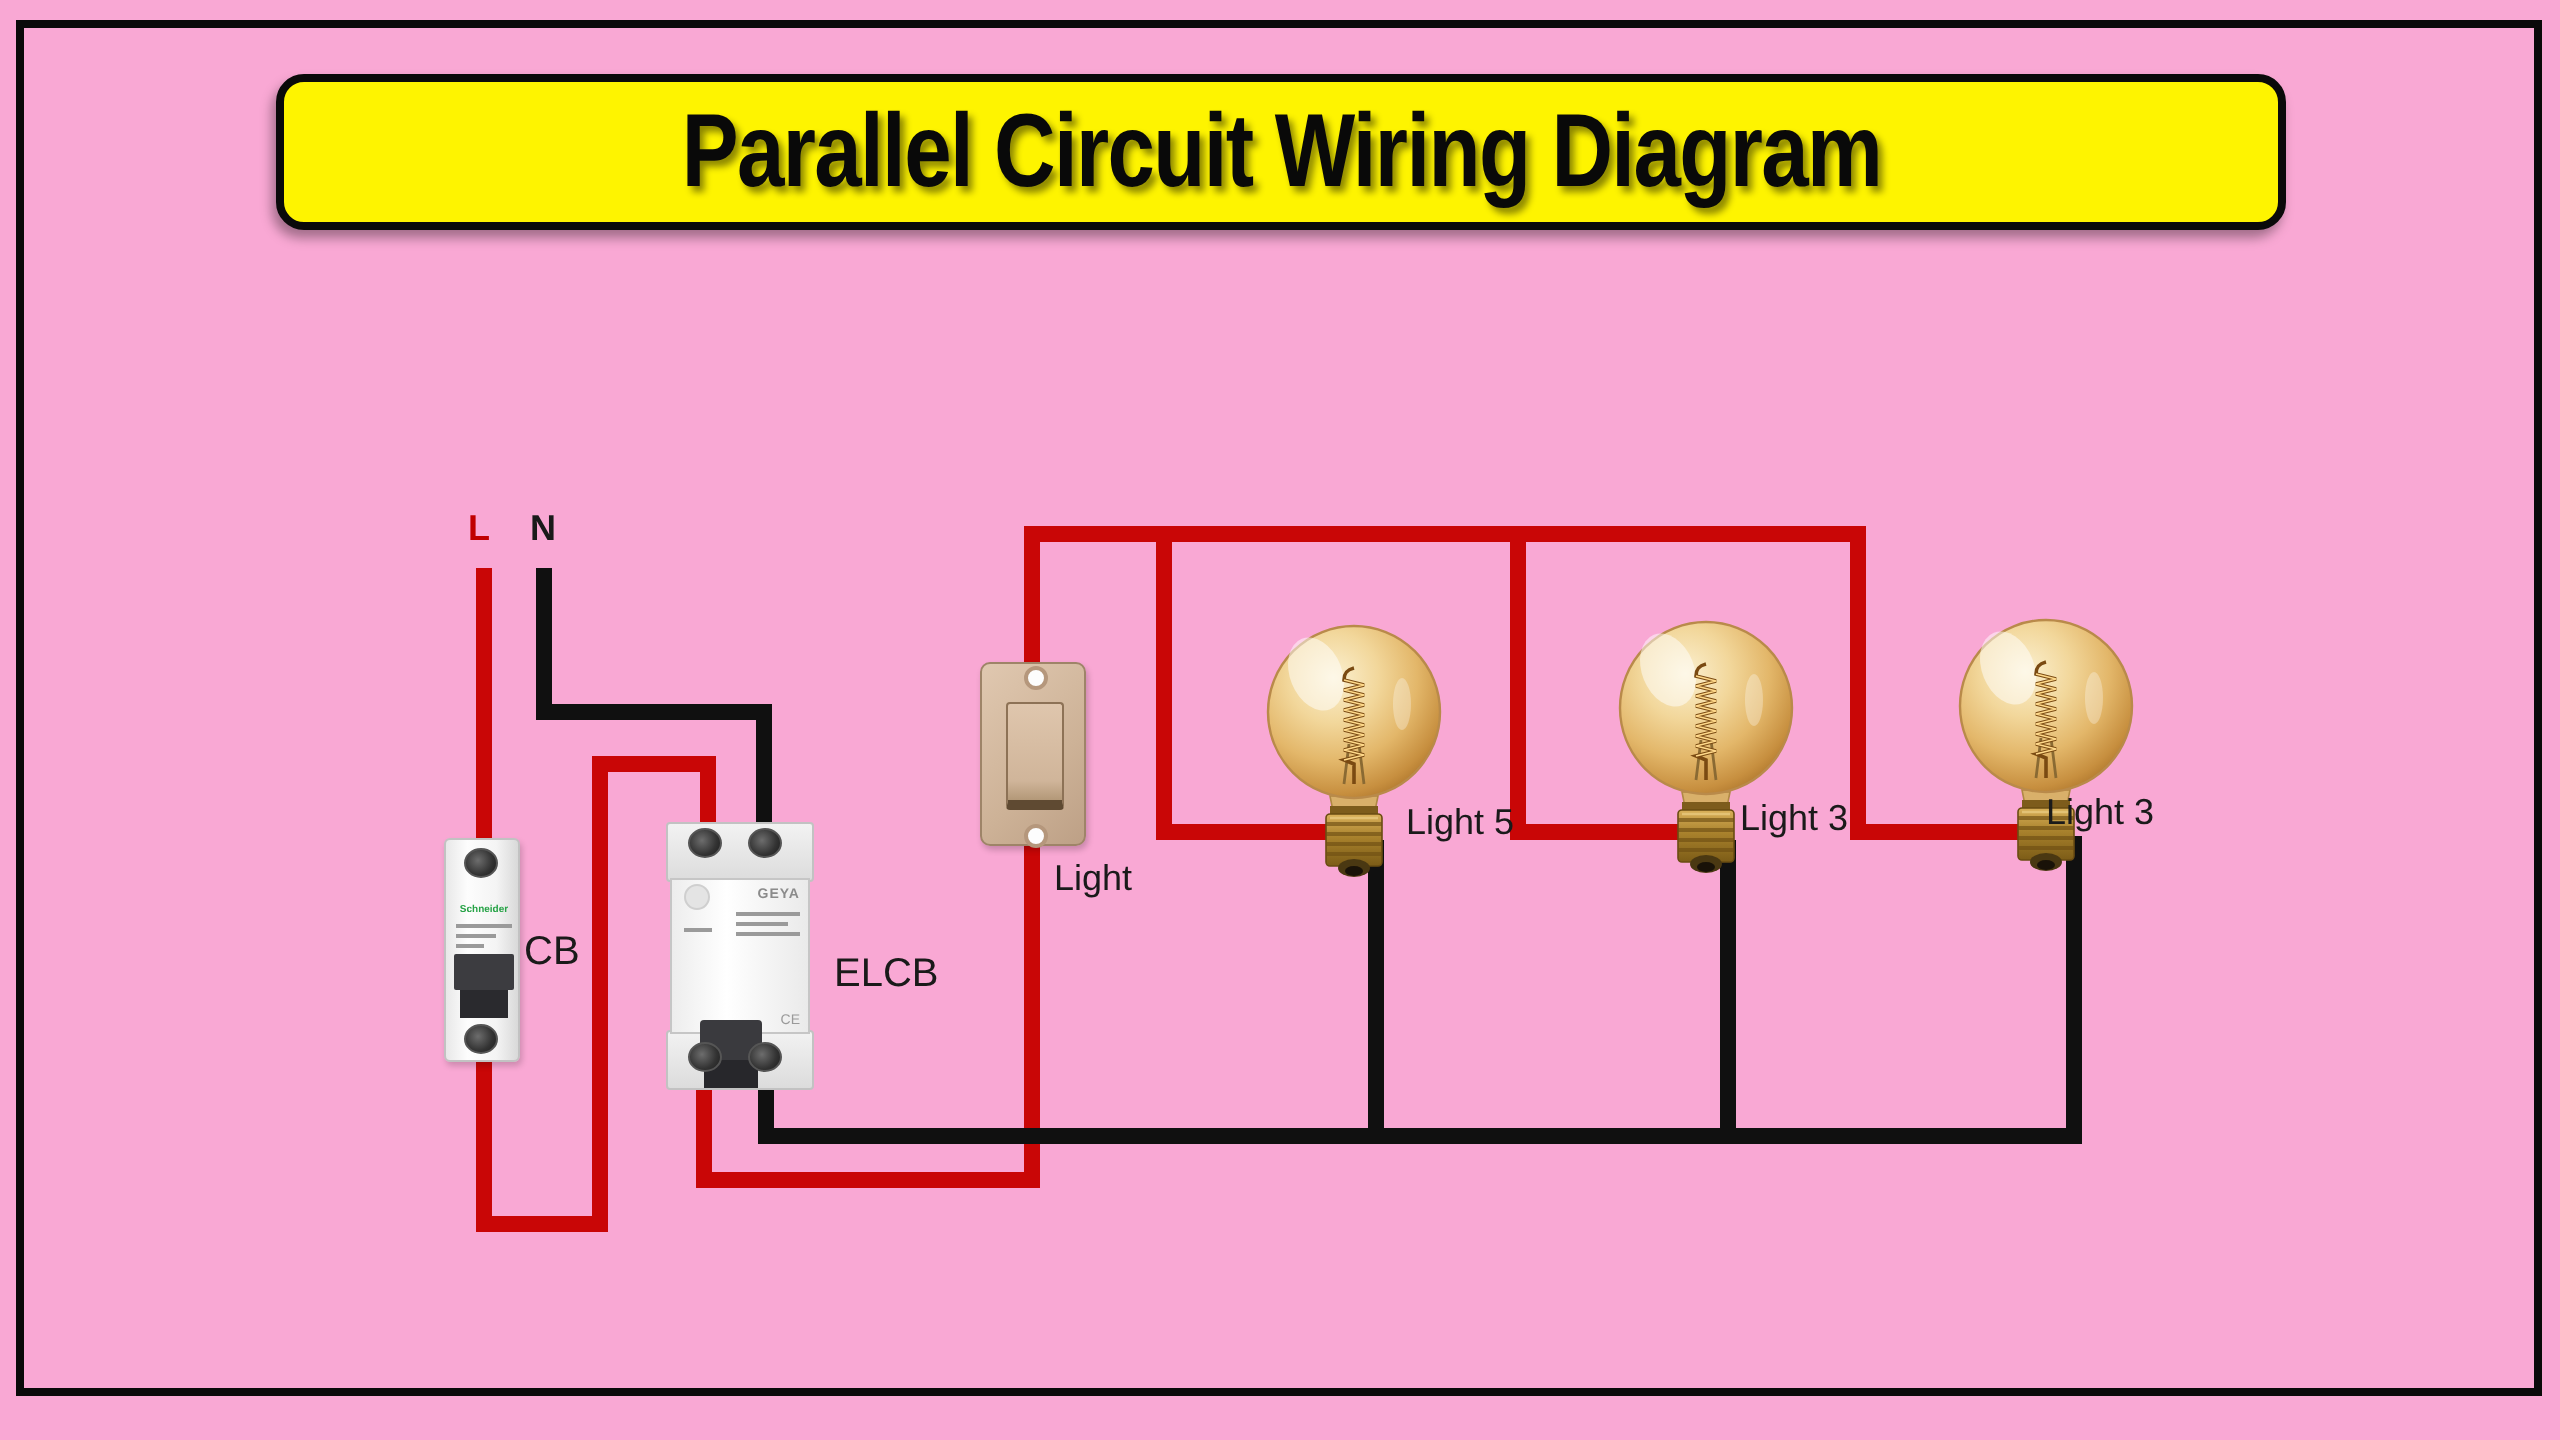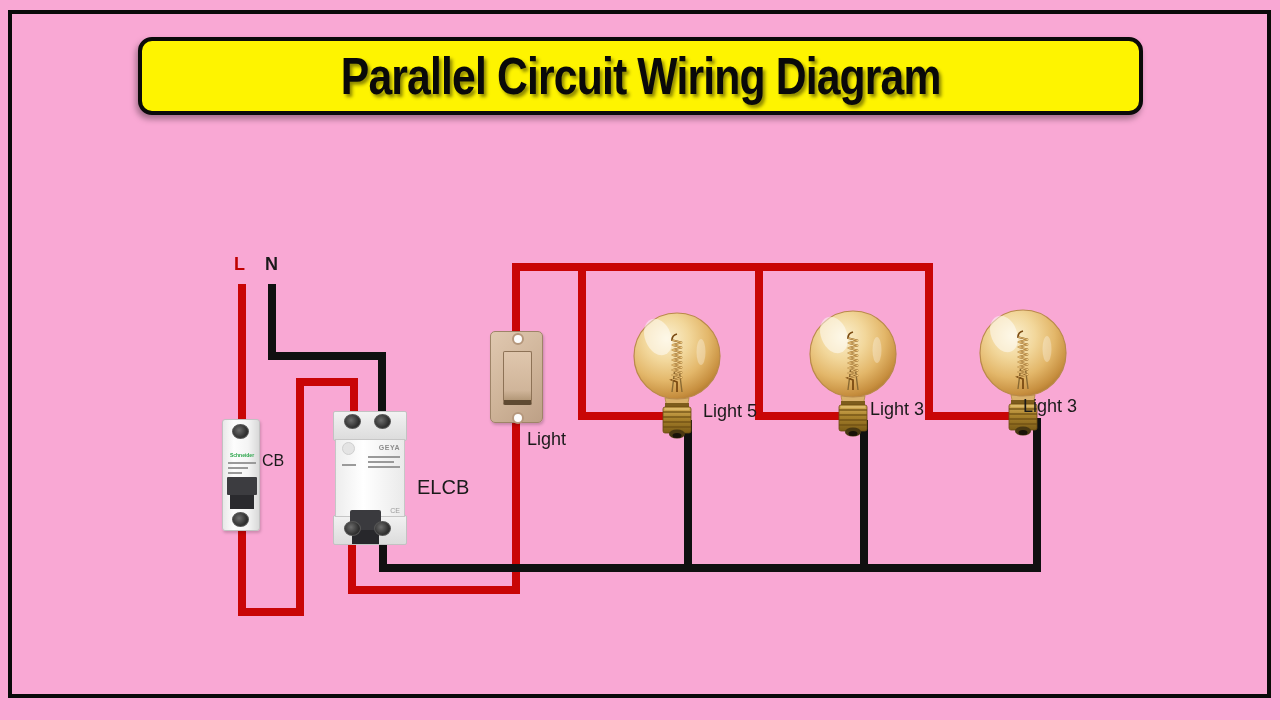--- a/index.html
+++ b/index.html
@@ -175,20 +175,20 @@
     </svg>
   <svg class="bulb" style="left:803px;top:308px" viewBox="0 0 100 132">
       <use href="#bulbdef"></use>
     </svg>
   <svg class="bulb" style="left:973px;top:307px" viewBox="0 0 100 132">
       <use href="#bulbdef"></use>
     </svg>
 
   <div class="lbl" style="left:234px;top:254px;color:#c00000;font-weight:bold">L</div>
   <div class="lbl" style="left:265px;top:254px;font-weight:bold">N</div>
-  <div class="lbl" style="left:262px;top:452px;font-size:16px">CB</div>
+  <div class="lbl" style="left:262px;top:465px;font-size:20px">CB</div>
   <div class="lbl" style="left:417px;top:476px;font-size:20px">ELCB</div>
   <div class="lbl" style="left:527px;top:429px">Light</div>
   <div class="lbl" style="left:703px;top:401px">Light 5</div>
   <div class="lbl" style="left:870px;top:399px">Light 3</div>
   <div class="lbl" style="left:1023px;top:396px">Light 3</div>
 
 </div>
 
 </body></html>

